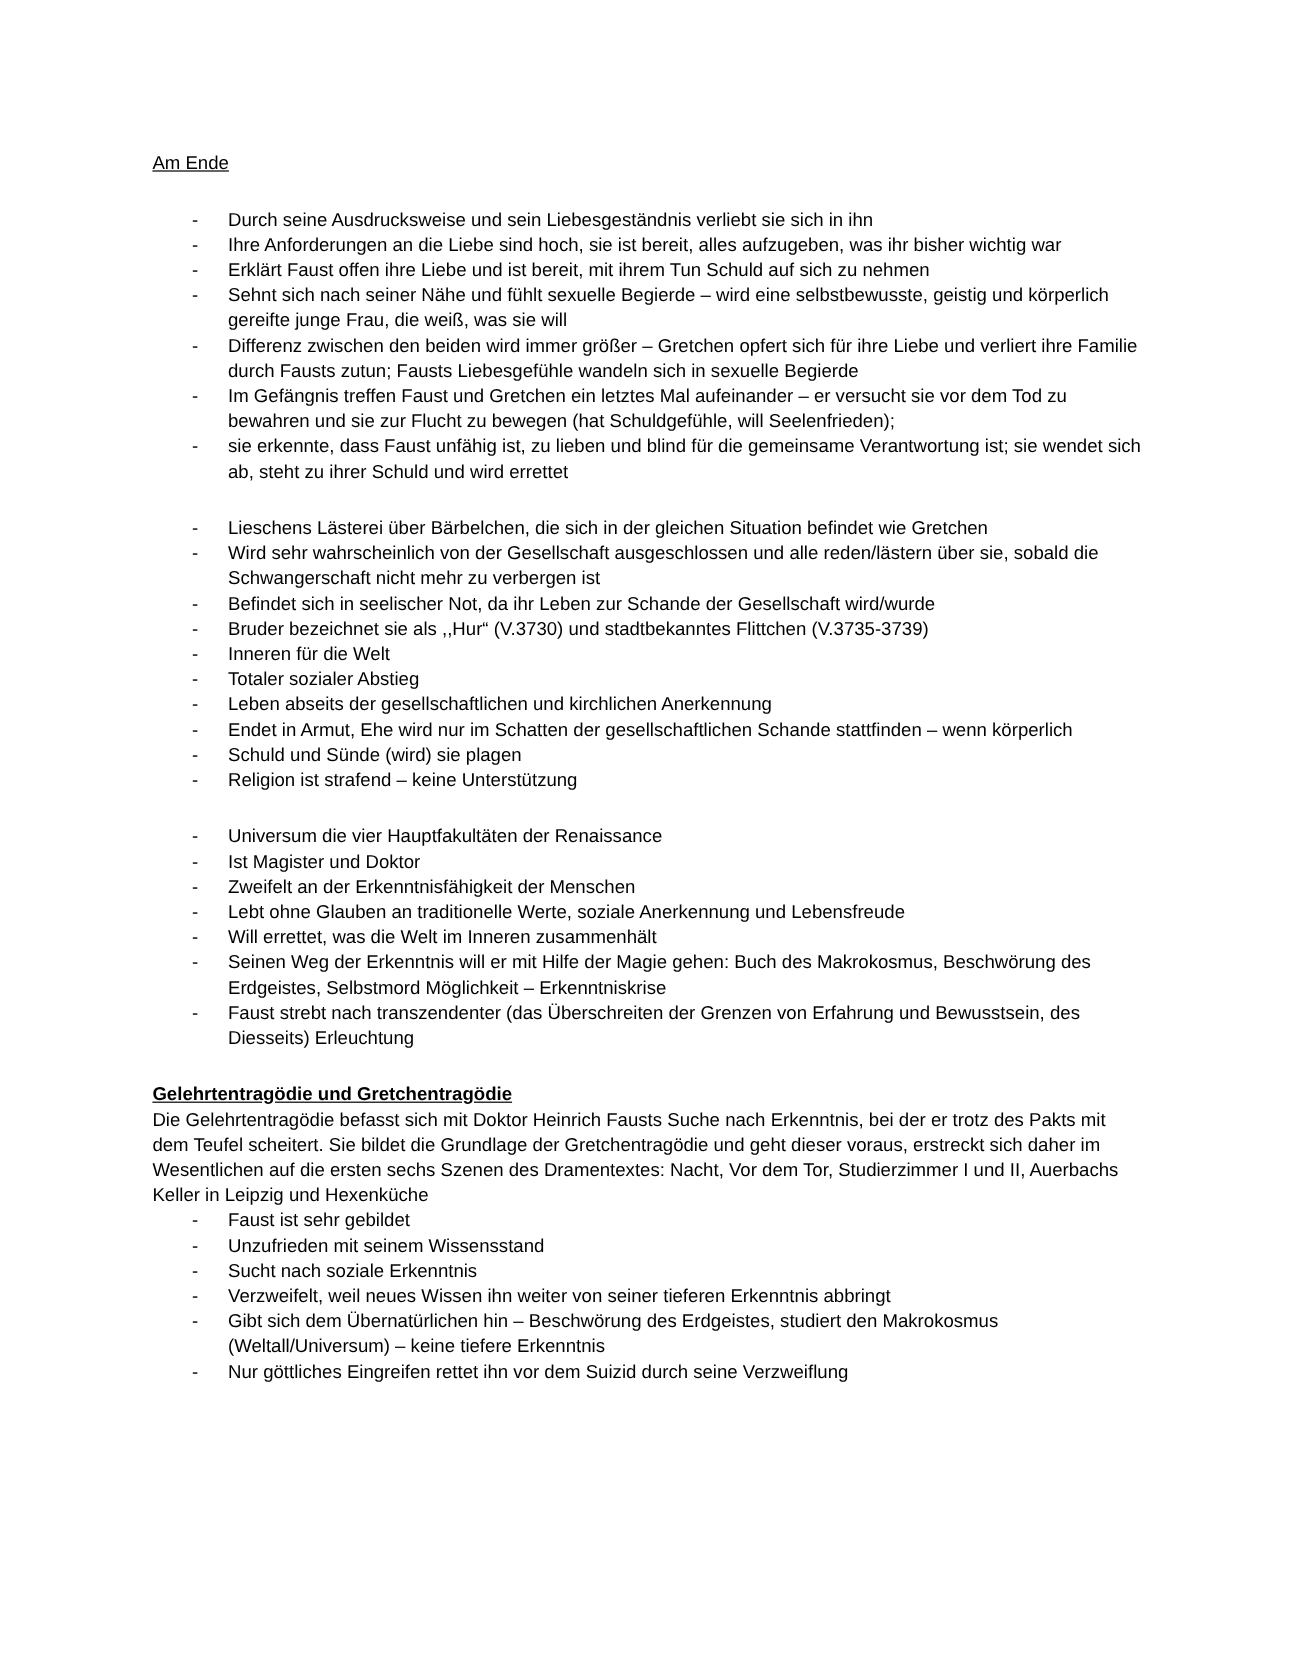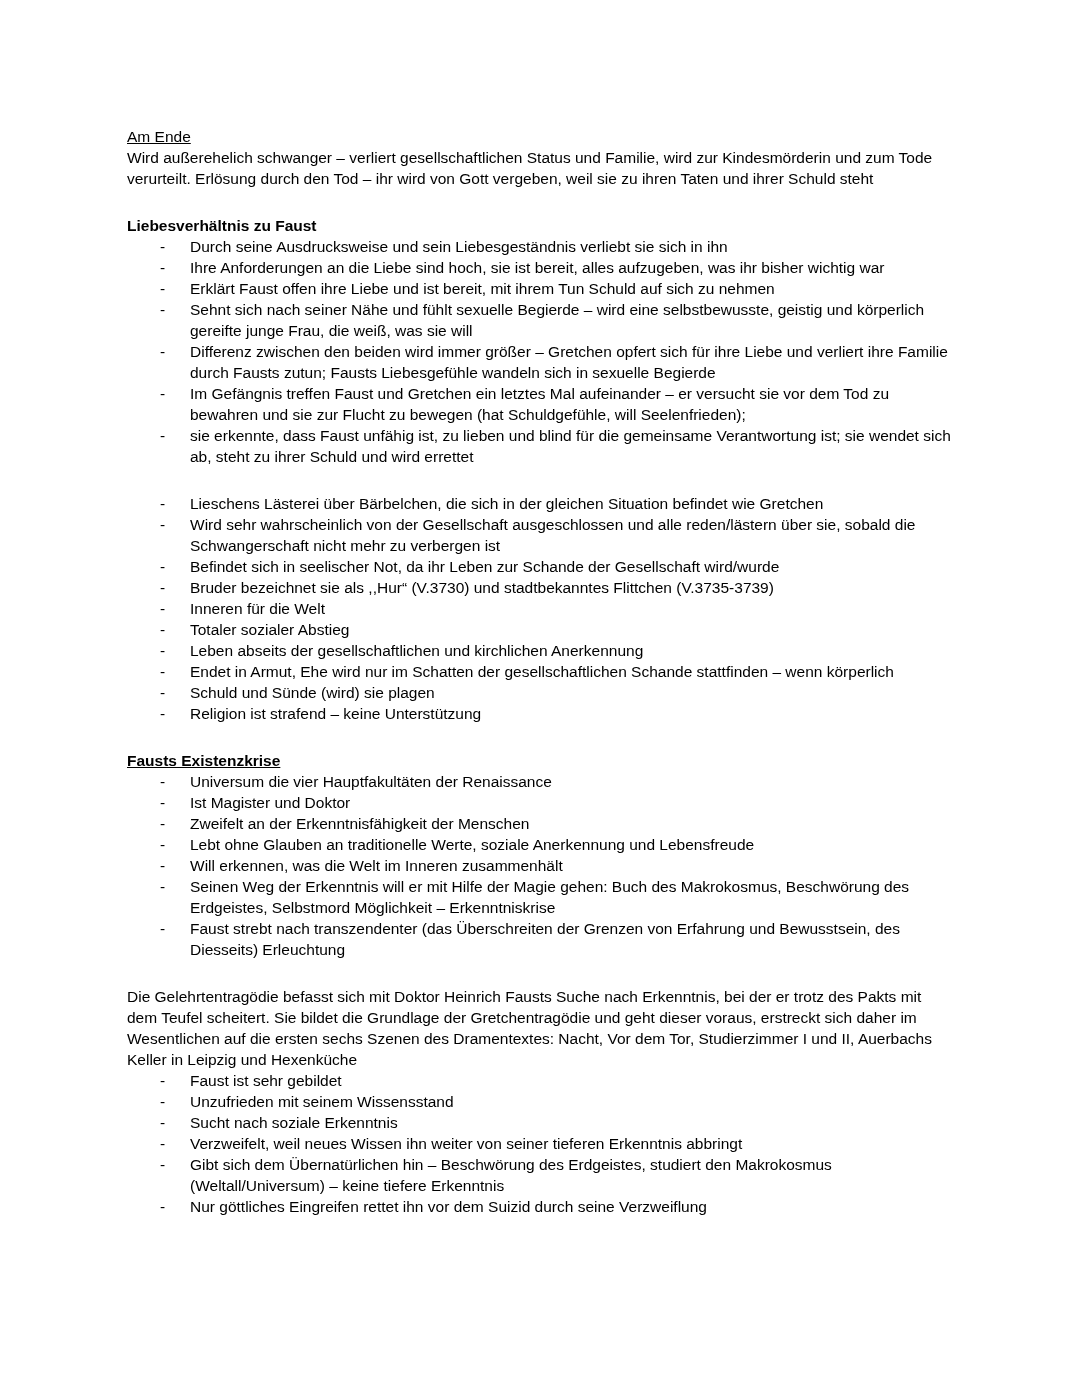--- a/index.html
+++ b/index.html
@@ -58,24 +58,22 @@
     flex: 1 1 auto;
   }
 </style>
 </head>
 <body>
 
 <main class="page">
   <div id="doc">
       <section class="doc-section">
         <h2 class="heading underline">Am Ende</h2>
-        <p class="para"><span>Wird außerehelich schwanger – verliert gesellschaftlichen Status und Familie, wird zur Kindesmörderin und zum Tode verurteilt. Erlösung durch den Tod – ihr wird von Gott vergeben, weil sie zu ihren Taten und ihrer Schuld steht</span></p>
-      </section>
-      <section class="doc-section">
-        <h2 class="heading bold">Liebesverhältnis zu Faust</h2>
+      </section>
+      <section class="doc-section">
         <ul class="bullets">
           <li>
             <span class="marker">-</span>
             <span class="btext">Durch seine Ausdrucksweise und sein Liebesgeständnis verliebt sie sich in ihn</span>
           </li>
           <li>
             <span class="marker">-</span>
             <span class="btext">Ihre Anforderungen an die Liebe sind hoch, sie ist bereit, alles aufzugeben, was ihr bisher wichtig war</span>
           </li>
           <li>
@@ -138,53 +136,53 @@
             <span class="marker">-</span>
             <span class="btext">Schuld und Sünde (wird) sie plagen</span>
           </li>
           <li>
             <span class="marker">-</span>
             <span class="btext">Religion ist strafend – keine Unterstützung</span>
           </li>
         </ul>
       </section>
       <section class="doc-section">
-        <h2 class="heading bold-underline">Fausts Existenzkrise</h2>
         <ul class="bullets">
           <li>
             <span class="marker">-</span>
             <span class="btext">Universum die vier Hauptfakultäten der Renaissance</span>
           </li>
           <li>
             <span class="marker">-</span>
             <span class="btext">Ist Magister und Doktor</span>
           </li>
           <li>
             <span class="marker">-</span>
             <span class="btext">Zweifelt an der Erkenntnisfähigkeit der Menschen</span>
           </li>
           <li>
             <span class="marker">-</span>
             <span class="btext">Lebt ohne Glauben an traditionelle Werte, soziale Anerkennung und Lebensfreude</span>
           </li>
           <li>
             <span class="marker">-</span>
-            <span class="btext">Will erkennen, was die Welt im Inneren zusammenhält</span>
+            <span class="btext">Will errettet, was die Welt im Inneren zusammenhält</span>
           </li>
           <li>
             <span class="marker">-</span>
             <span class="btext">Seinen Weg der Erkenntnis will er mit Hilfe der Magie gehen: Buch des Makrokosmus, Beschwörung des Erdgeistes, Selbstmord Möglichkeit – Erkenntniskrise</span>
           </li>
           <li>
             <span class="marker">-</span>
             <span class="btext">Faust strebt nach transzendenter (das Überschreiten der Grenzen von Erfahrung und Bewusstsein, des Diesseits) Erleuchtung</span>
           </li>
         </ul>
       </section>
       <section class="doc-section">
+        <h2 class="heading bold-underline">Gelehrtentragödie und Gretchentragödie</h2>
         <p class="para"><span class="bold-lead">Die Gelehrtentragödie</span><span> befasst sich mit Doktor Heinrich Fausts Suche nach Erkenntnis, bei der er trotz des Pakts mit dem Teufel scheitert. Sie bildet die Grundlage der Gretchentragödie und geht dieser voraus, erstreckt sich daher im Wesentlichen auf die ersten sechs Szenen des Dramentextes: Nacht, Vor dem Tor, Studierzimmer I und II, Auerbachs Keller in Leipzig und Hexenküche</span></p>
         <ul class="bullets">
           <li>
             <span class="marker">-</span>
             <span class="btext">Faust ist sehr gebildet</span>
           </li>
           <li>
             <span class="marker">-</span>
             <span class="btext">Unzufrieden mit seinem Wissensstand</span>
           </li>

